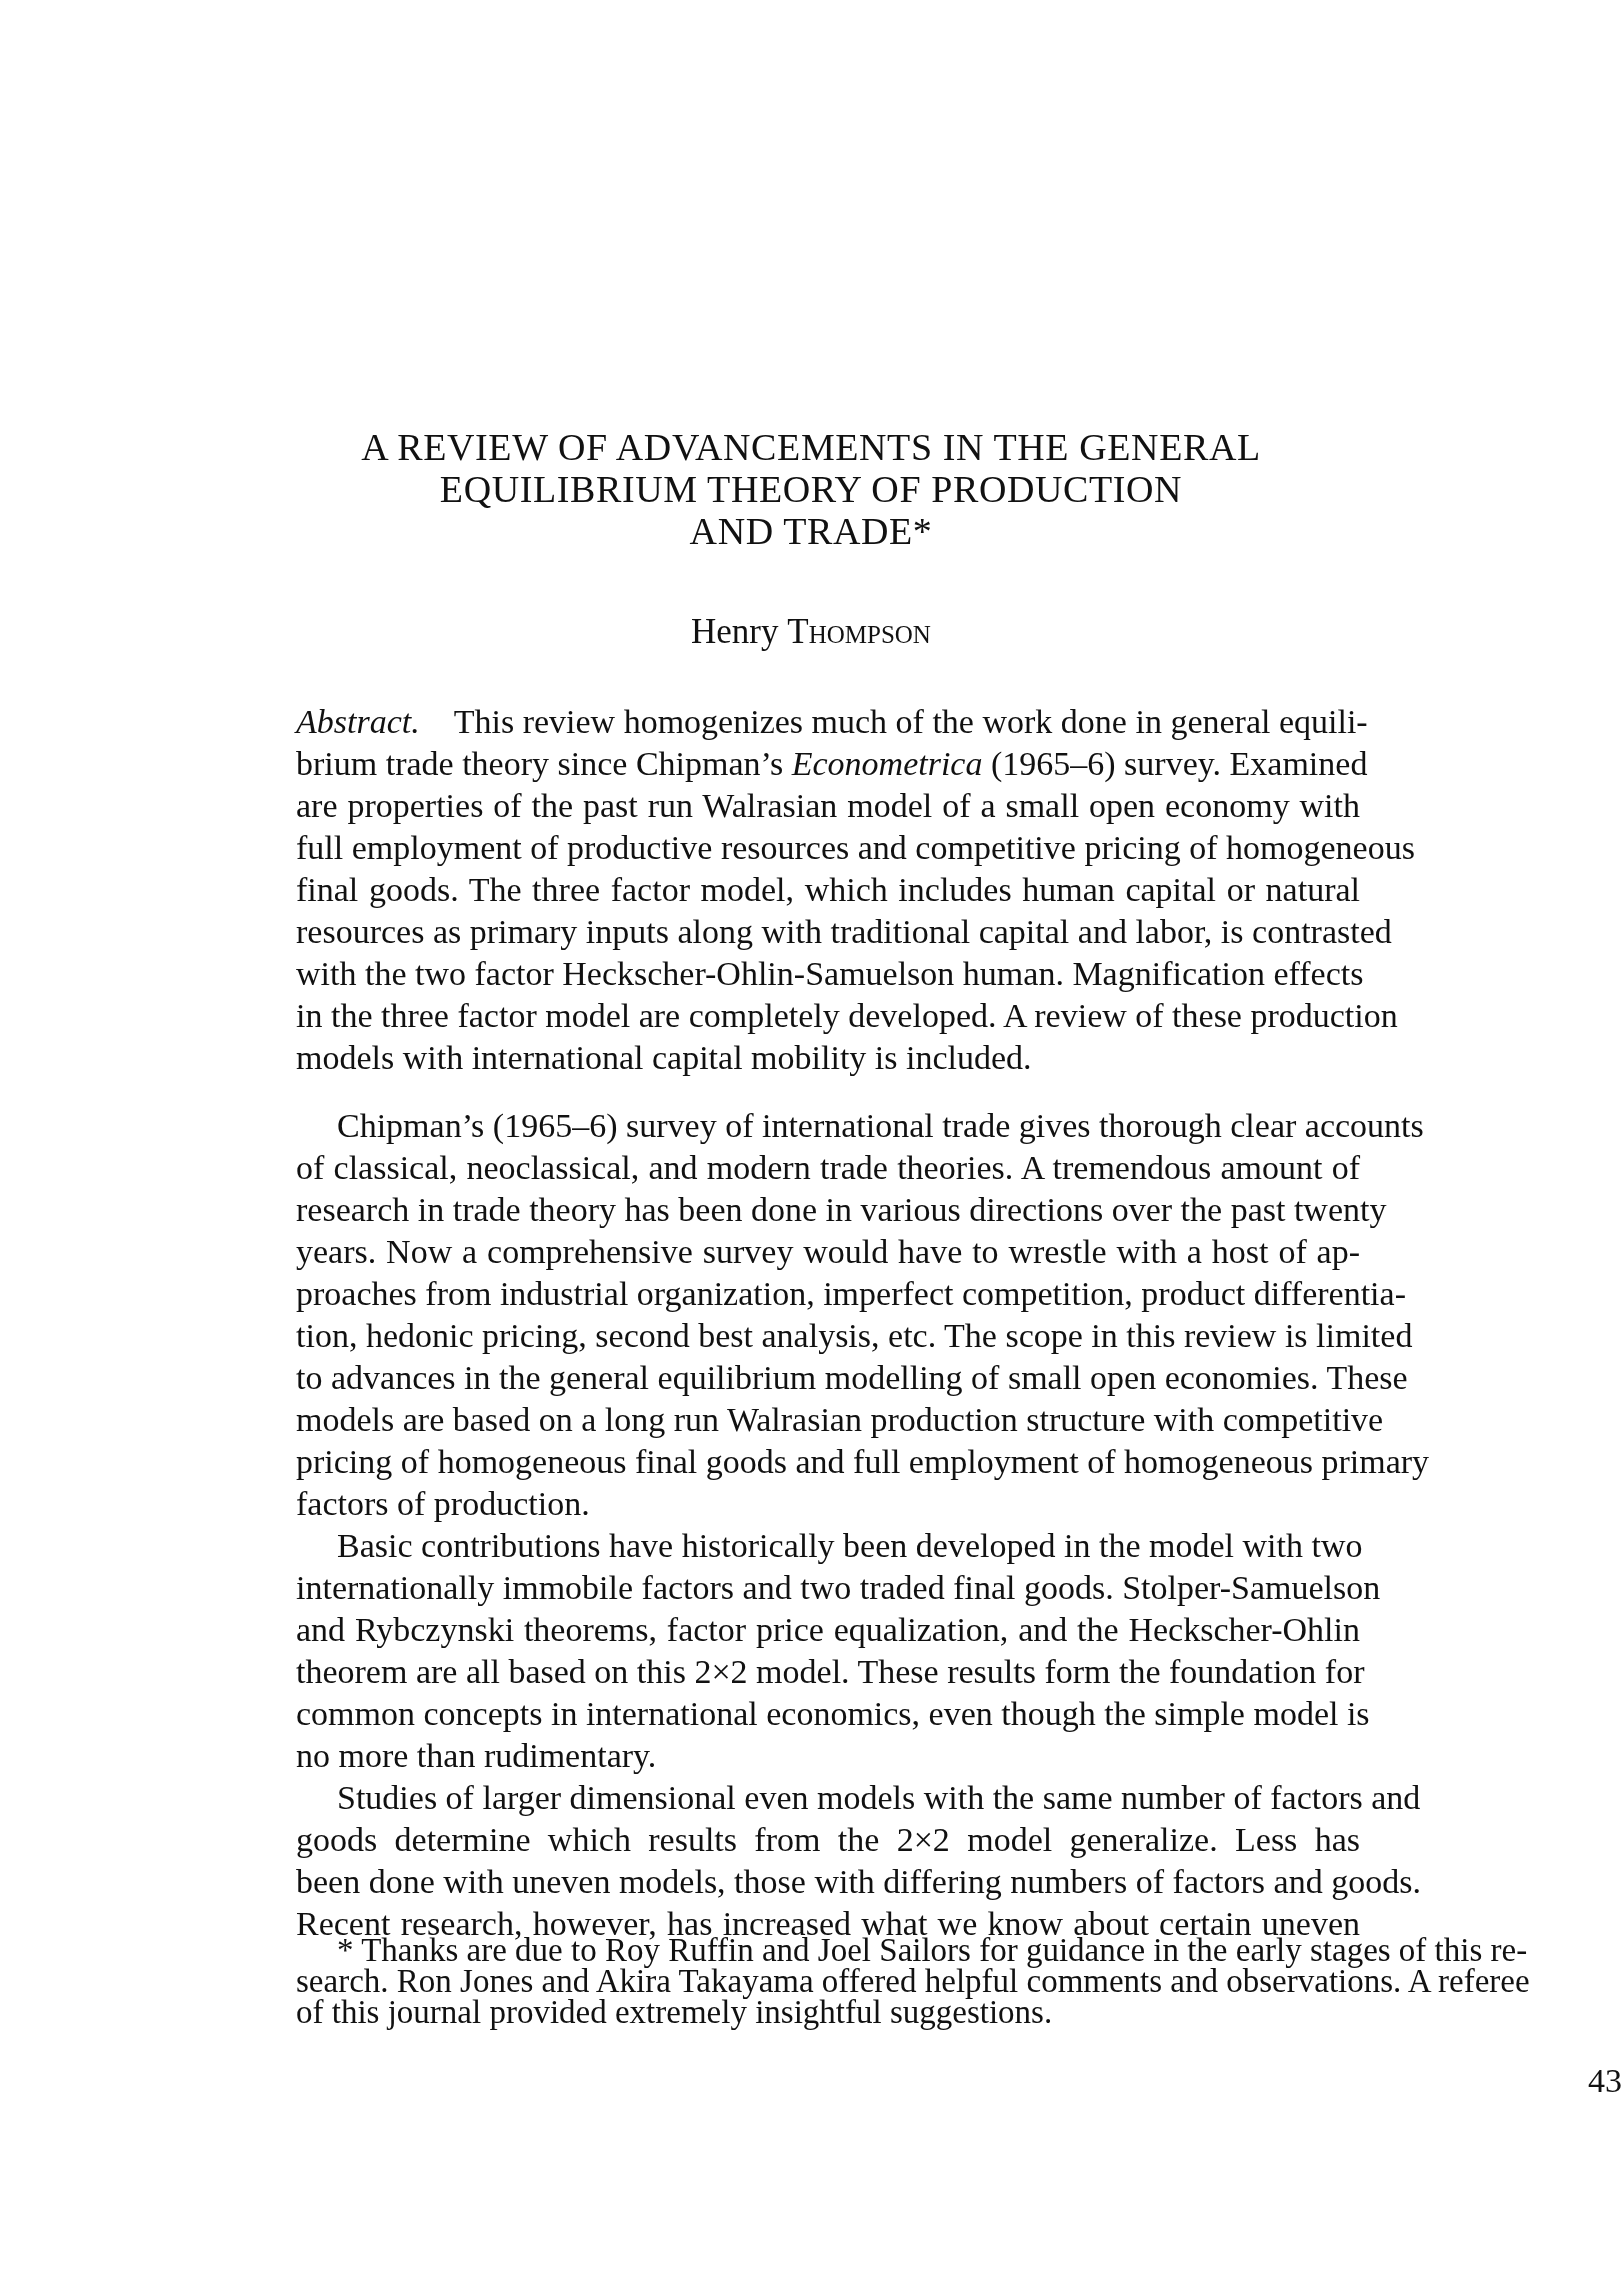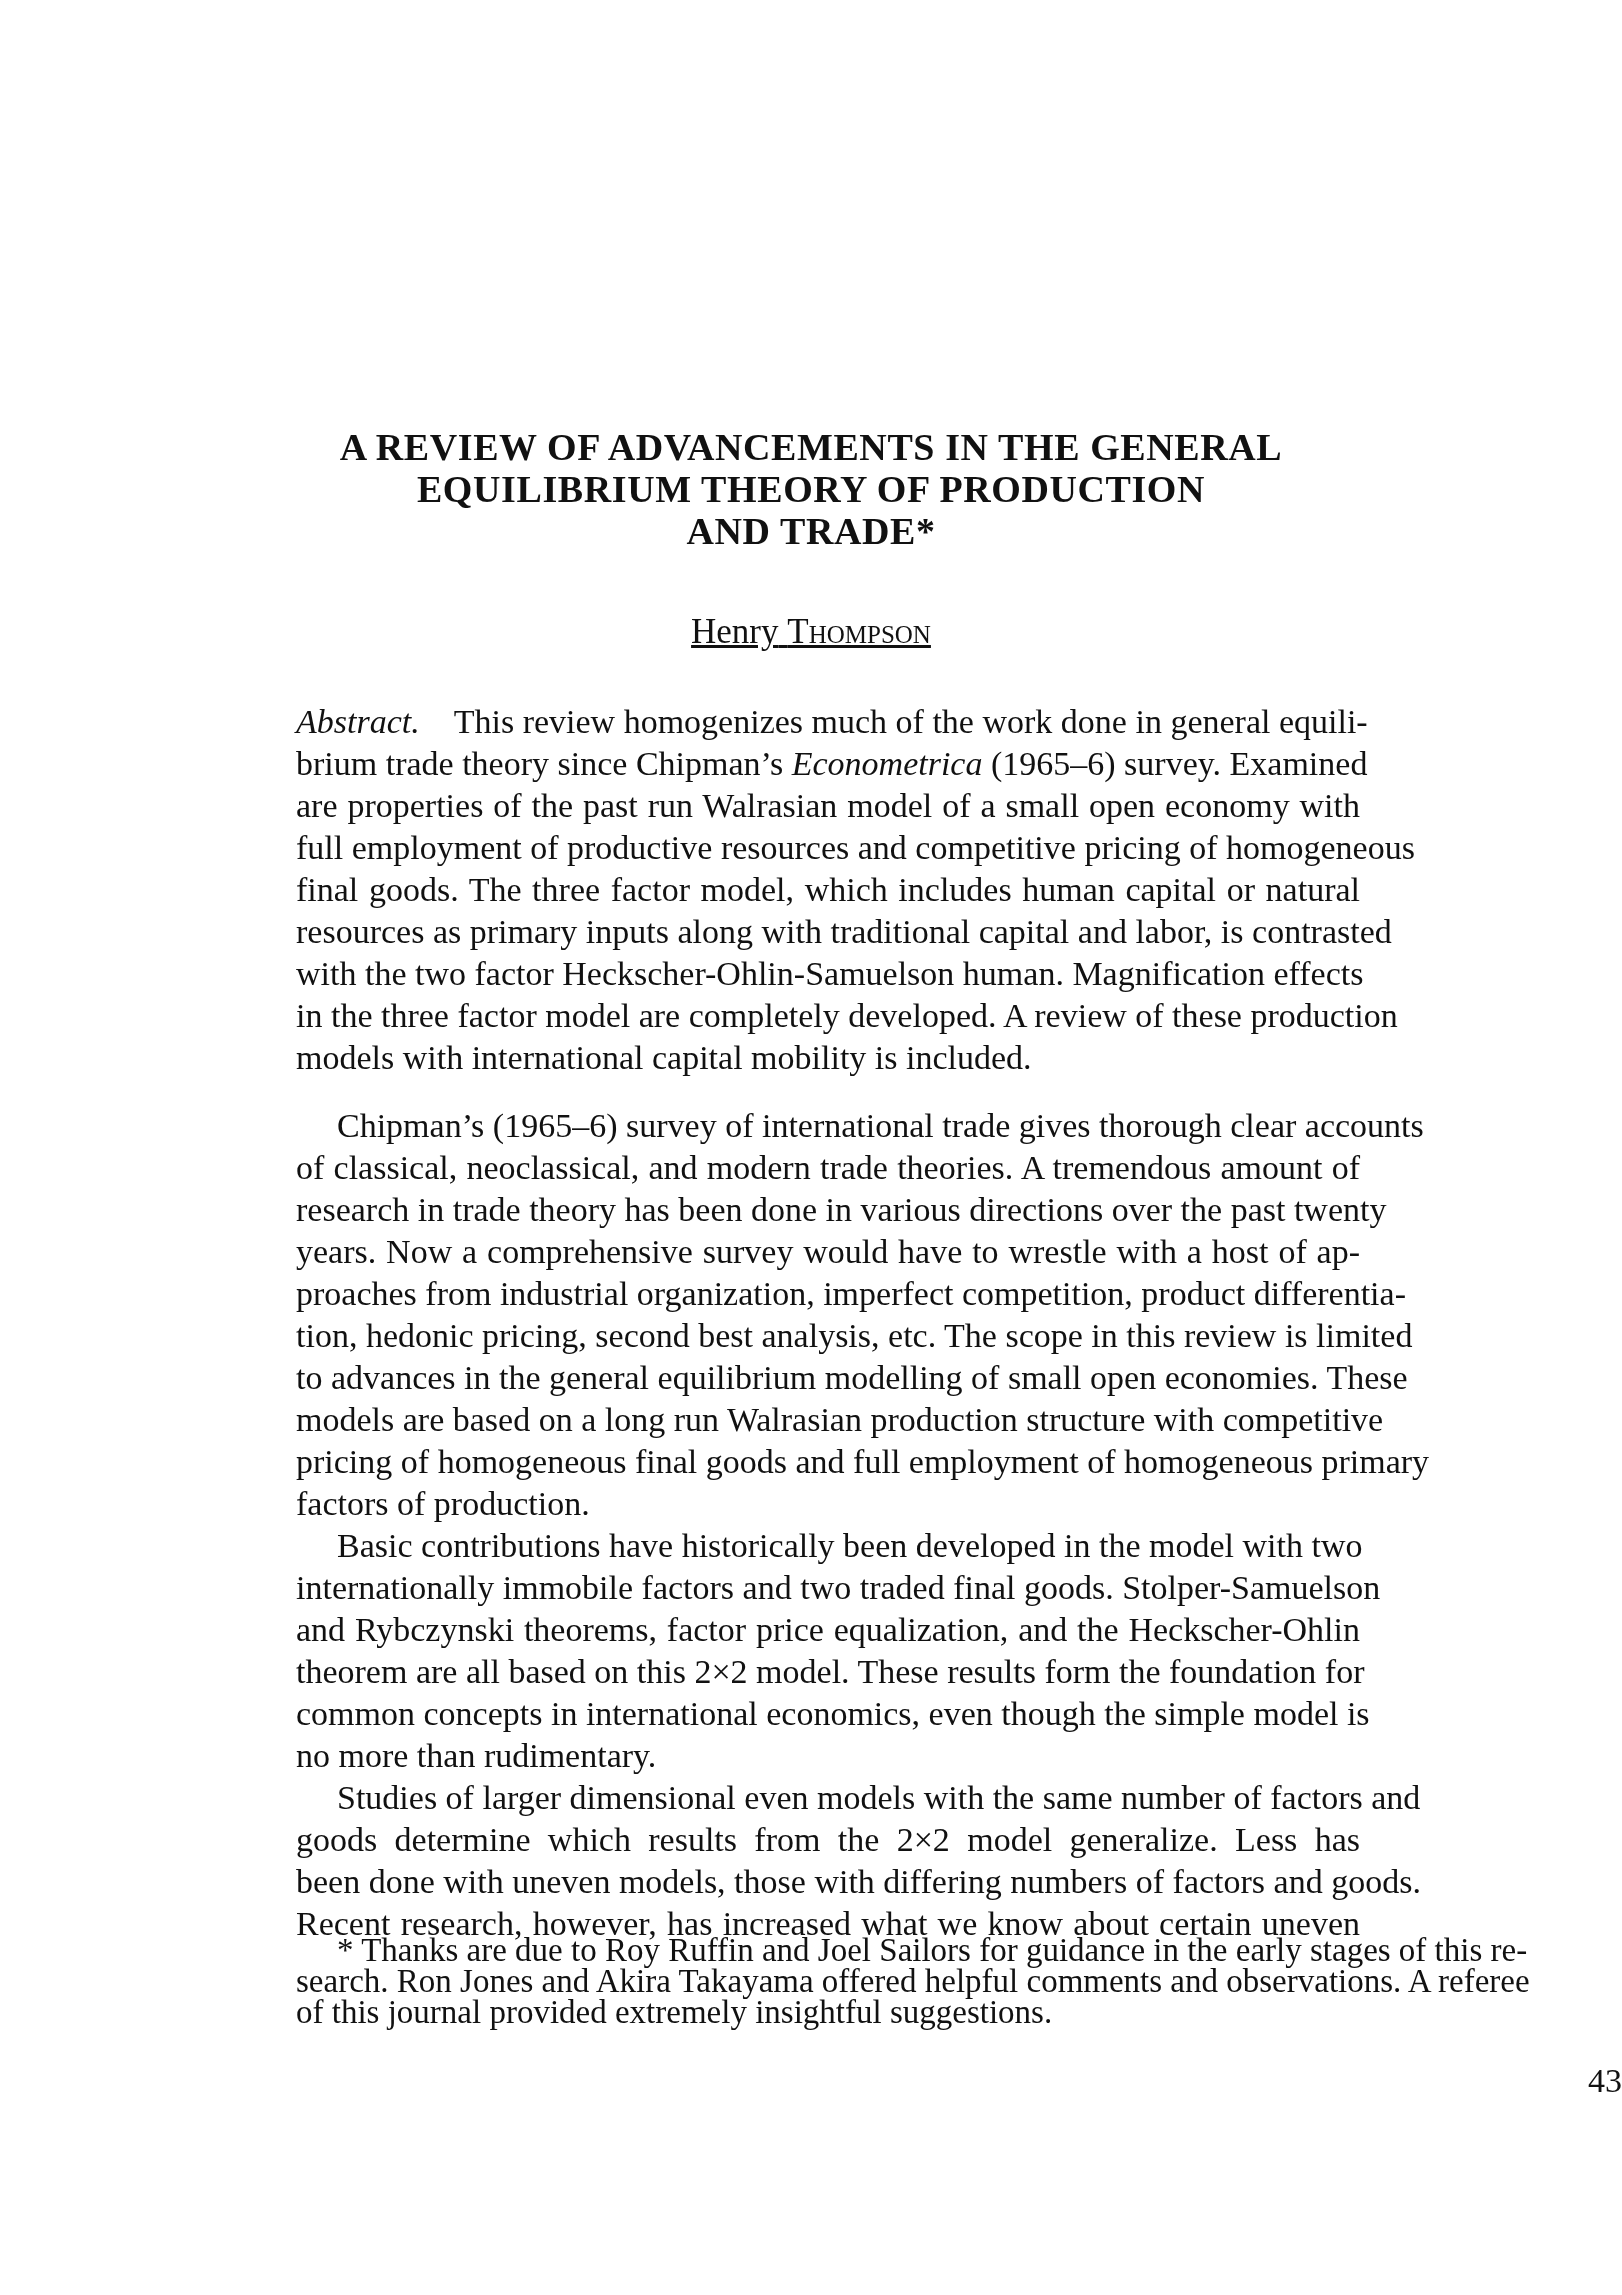--- a/index.html
+++ b/index.html
@@ -1,20 +1,20 @@
 <!DOCTYPE html>
 <html style="font-size:9px"><head>
   <meta charset="utf-8">
   <style>
     html, body { margin: 0; padding: 0; background: #ffffff; }
     body { width: 1622px; height: 2295px; position: relative; overflow: hidden;
            font-family: "Liberation Serif", "DejaVu Serif", serif; color: #111111; }
     .title { position: absolute; left: 0; width: 1622px; text-align: center;
-             font-weight: bold; font-size: 38px; letter-spacing: 0.6px; line-height: 43px; }
-    .author { position: absolute; left: 0; width: 1622px; text-align: center; font-size: 35px; top: 612px; text-decoration: underline; }
+             font-weight: normal; font-size: 38px; letter-spacing: 0.6px; line-height: 43px; }
+    .author { position: absolute; left: 0; width: 1622px; text-align: center; font-size: 35px; top: 612px; }
     .sc { font-variant: small-caps; }
     .block { position: absolute; left: 296px; width: 1064px; font-size: 34px; }
     .line { height: 42px; line-height: 42px; white-space: nowrap; text-align: justify;
             text-align-last: justify; }
     .line.last { text-align-last: left; }
     .indent { padding-left: 41px; }
     .fn .line { height: 31px; line-height: 31px; font-size: 33px; }
     .pageno { position: absolute; left: 0; width: 1622px; text-align: right; font-size: 34px; top: 2062px; }
     em { }
   </style>

